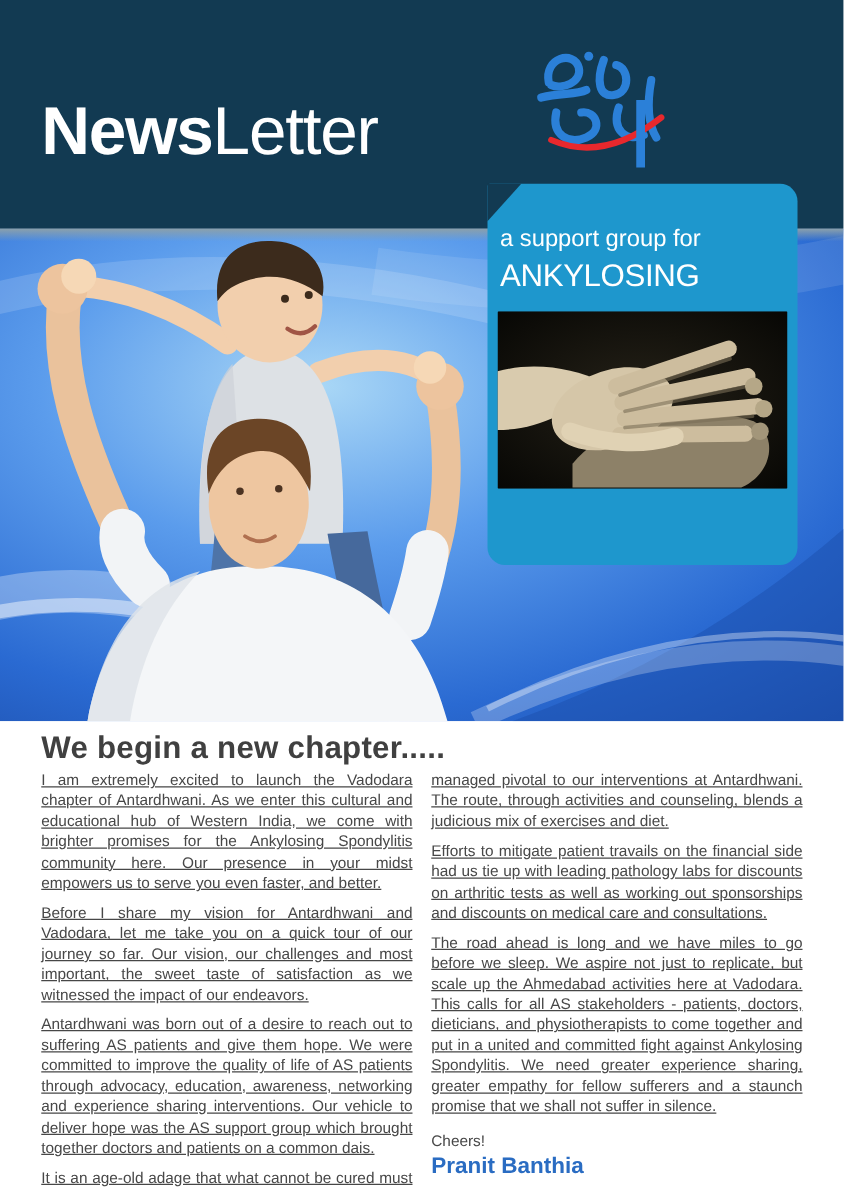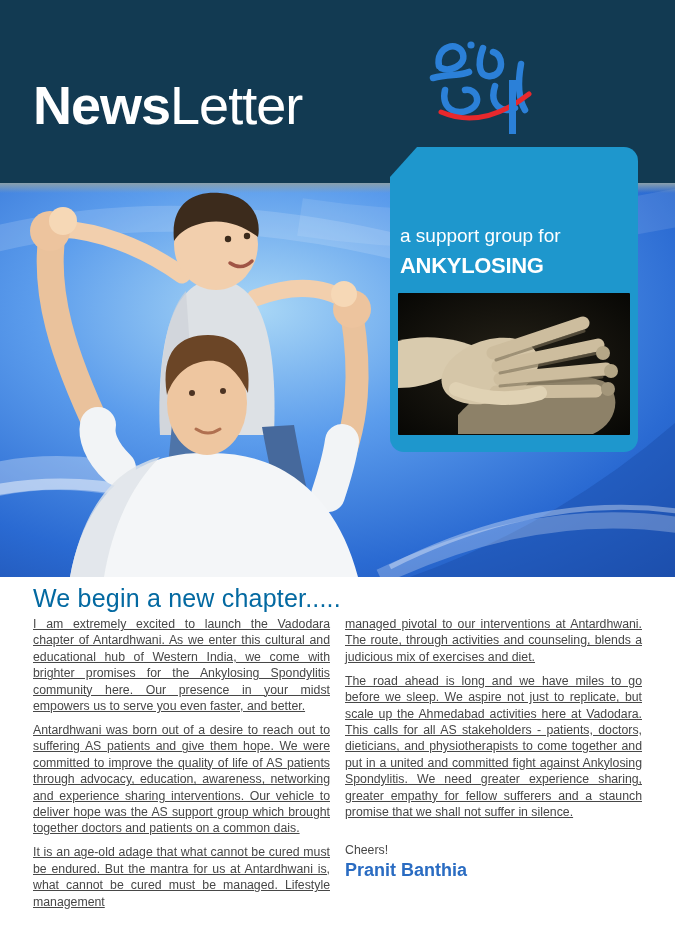--- a/index.html
+++ b/index.html
@@ -30,33 +30,33 @@
 
   
   .banner {
     position:absolute; left:390px; top:147px; width:248px; height:305px;
     background:#1e97cd; border-radius:2px 14px 14px 14px; z-index:5;
   }
   .banner-cut {
     position:absolute; left:0; top:0; width:0; height:0;
     border-top:30px solid #123a52; border-right:27px solid transparent;
   }
-  .banner-kicker { margin:78px 0 3px 10px; color:#ffffff; font-size:19px; font-weight:400; }
-  .banner-title { margin:0 0 0 10px; color:#ffffff; font-size:22px; font-weight:700; line-height:31px; letter-spacing:-.3px; }
+  .banner-kicker { margin:34px 0 3px 10px; color:#ffffff; font-size:19px; font-weight:400; }
+  .banner-title { margin:0 0 0 10px; color:#ffffff; font-size:25px; font-weight:400; line-height:31px; letter-spacing:-.3px; }
   .hands-photo { display:block; margin:12px auto 0 auto; width:232px; height:142px; border-radius:1px; }
 
   
   .article-heading {
-    position:absolute; left:33px; top:584px; color:#0369a1;
-    font-size:25px; font-weight:400; letter-spacing:.2px;
+    position:absolute; left:33px; top:584px; color:#404040;
+    font-size:25px; font-weight:700; letter-spacing:.2px;
   }
   .columns { position:absolute; left:33px; top:616px; width:609px; display:flex; gap:15px; }
   .col { flex:1; text-align:justify; color:#474747; font-size:12.3px; line-height:16.4px; }
   .col p { margin:0 0 7.5px 0;text-decoration:underline; }
-  .signoff { margin-top:22px; color:#474747; font-size:12.3px; }
+  .signoff { margin-top:11px; color:#474747; font-size:12.3px; }
   .signature { margin-top:3px; color:#2a6cc2; font-size:18px; font-weight:700; }
 </style>
 </head>
 <body>
 
 <div class="page">
 
   <div class="header-band">
     <div class="masthead">
       <span class="mh-bold">News</span><span class="mh-light">Letter</span>
@@ -172,26 +172,28 @@
       <circle cx="213" cy="78" r="7" fill="#b5a787"></circle>
       <circle cx="210" cy="96" r="7" fill="#a3967a"></circle>
     </svg>
   </div>
 
   <div class="article-heading">We begin a new chapter.....</div>
 
   <div class="columns">
     <div class="col">
         <p>I am extremely excited to launch the Vadodara chapter of Antardhwani. As we enter this cultural and educational hub of Western India, we come with brighter promises for the Ankylosing Spondylitis community here. Our presence in your midst empowers us to serve you even faster, and better.</p>
+        <p>Before I share my vision for Antardhwani and Vadodara, let me take you on a quick tour of our journey so far. Our vision, our challenges and most important, the sweet taste of satisfaction as we witnessed the impact of our endeavors.</p>
         <p>Antardhwani was born out of a desire to reach out to suffering AS patients and give them hope. We were committed to improve the quality of life of AS patients through advocacy, education, awareness, networking and experience sharing interventions. Our vehicle to deliver hope was the AS support group which brought together doctors and patients on a common dais.</p>
         <p>It is an age-old adage that what cannot be cured must be endured. But the mantra for us at Antardhwani is, what cannot be cured must be managed. Lifestyle management</p>
       </div>
     <div class="col">
       <div>
           <p>managed pivotal to our interventions at Antardhwani. The route, through activities and counseling, blends a judicious mix of exercises and diet.</p>
+          <p>Efforts to mitigate patient travails on the financial side had us tie up with leading pathology labs for discounts on arthritic tests as well as working out sponsorships and discounts on medical care and consultations.</p>
           <p>The road ahead is long and we have miles to go before we sleep. We aspire not just to replicate, but scale up the Ahmedabad activities here at Vadodara. This calls for all AS stakeholders - patients, doctors, dieticians, and physiotherapists to come together and put in a united and committed fight against Ankylosing Spondylitis. We need greater experience sharing, greater empathy for fellow sufferers and a staunch promise that we shall not suffer in silence.</p>
         </div>
       <div class="signoff">Cheers!</div>
       <div class="signature">Pranit Banthia</div>
     </div>
   </div>
 
 </div>
 
 </body></html>

